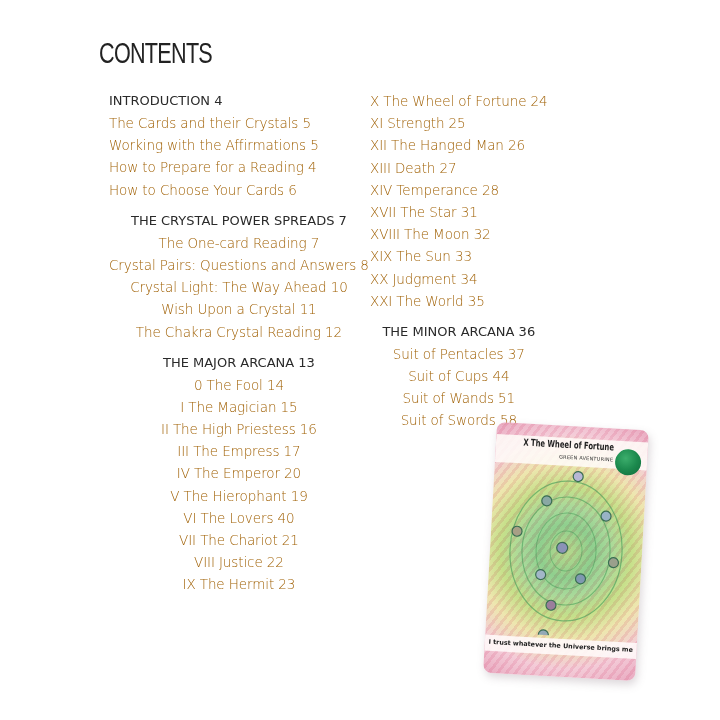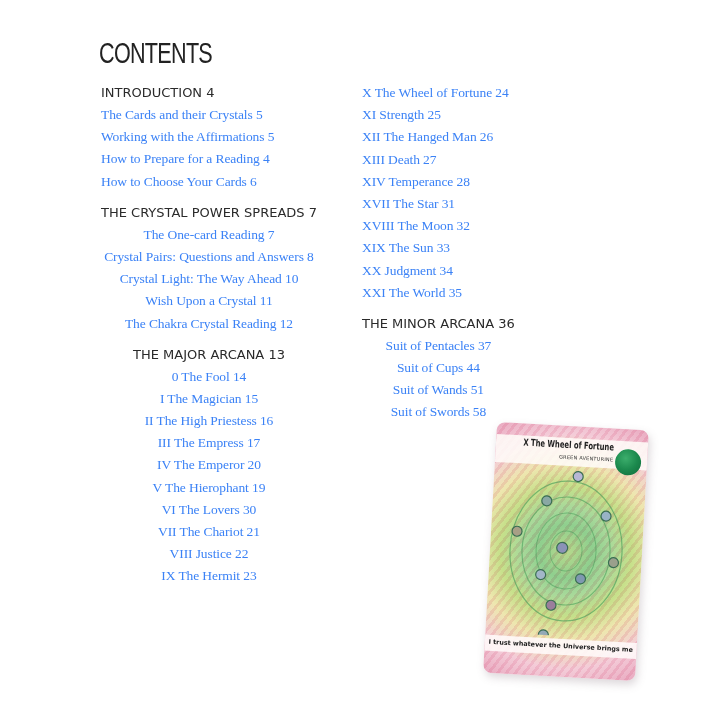--- a/index.html
+++ b/index.html
@@ -9,29 +9,29 @@
   }
   .title {
     position: absolute; left: 99px; top: 36px;
     font-family: "Liberation Sans Narrow", "Liberation Sans", sans-serif;
     font-size: 30px; letter-spacing: -1px; color: #222; font-weight: normal;
     transform: scaleX(0.72); transform-origin: left top;
   }
   .col { position: absolute; }
   .col-left { left: 101px; top: 82px; }
   .col-right { left: 362px; top: 82px; }
-  .sec { margin: 0; }
+  .sec { margin: 8px; }
   .sec + .sec { margin-top: 9px; text-align: center; }
   .heading {
     font-size: 13px; color: #2a2a2a; height: 22px; line-height: 22px; letter-spacing: 0px;
     white-space: nowrap;
   }
   .item {
-    font-size: 13.5px; color: #3b82f6; height: 22.2px; line-height: 22.2px; white-space: nowrap;
-    font-weight: 300; letter-spacing: -0.1px; font-family: Liberation Serif, serif;
+    font-size: 13.5px; color: #a16207; height: 22.2px; line-height: 22.2px; white-space: nowrap;
+    font-weight: 300; letter-spacing: -0.1px;
   }
   .card-wrap {
     position: absolute; left: 490px; top: 426px; width: 152px; height: 251px;
     transform: rotate(3.2deg); transform-origin: center;
     border-radius: 8px;
     box-shadow: 2px 4px 8px rgba(120,100,110,0.25);
     overflow: hidden;
     background:
       radial-gradient(circle at 50% 50%, #b8d98c 0%, #8fcf8e 18%, #a8d99a 30%, #c6e08a 45%, rgba(230,220,140,0.7) 60%, rgba(236,170,190,0.6) 80%, #e9a9c0 100%);
   }
@@ -89,21 +89,21 @@
     <div class="item">The Chakra Crystal Reading 12</div>
   </div>
   <div class="sec">
     <div class="heading">THE MAJOR ARCANA 13</div>
     <div class="item">0 The Fool 14</div>
     <div class="item">I The Magician 15</div>
     <div class="item">II The High Priestess 16</div>
     <div class="item">III The Empress 17</div>
     <div class="item">IV The Emperor 20</div>
     <div class="item">V The Hierophant 19</div>
-    <div class="item">VI The Lovers 30</div>
+    <div class="item">VI The Lovers 40</div>
     <div class="item">VII The Chariot 21</div>
     <div class="item">VIII Justice 22</div>
     <div class="item">IX The Hermit 23</div>
   </div>
 </div>
 
 <div class="col col-right">
   <div class="sec">
     <div class="item">X The Wheel of Fortune 24</div>
     <div class="item">XI Strength 25</div>

